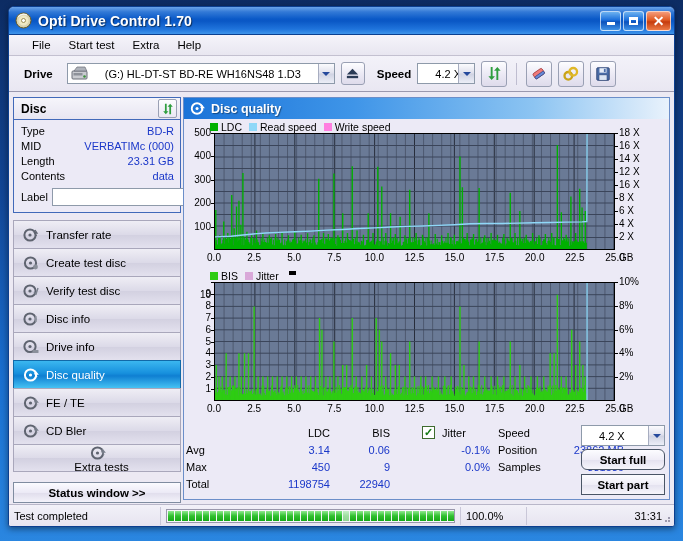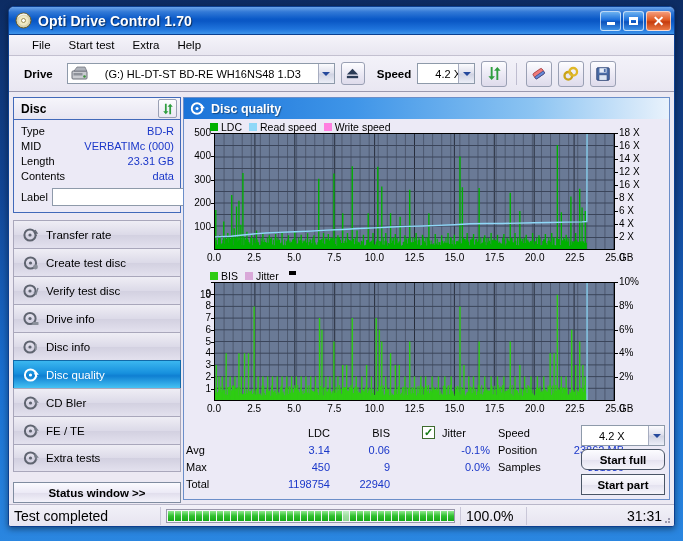--- a/index.html
+++ b/index.html
@@ -147,21 +147,21 @@
     border:1px solid #8e9aaa; font-size:11px; padding:0 3px;
   }
 
   .nav { margin-top: 7px; }
   .nav-item {
     height: 28px; display:flex; align-items:center;
     border: 1px solid #a9a7bb; border-bottom: none;
     background: linear-gradient(180deg,#efeef5 0%,#dcdae8 50%,#d2d0e0 51%,#e3e1ee 100%);
     padding-left: 9px; font-size:11.5px; color:#000; cursor:pointer;
   }
-  .nav-item:last-child { border-bottom: 1px solid #a9a7bb; }
+  .nav-item:last-child { border-bottom: 1px solid #a9a7bb; flex-direction: column; }
   .nav-item.active {
     background: linear-gradient(180deg,#3bb7f0 0%,#1790dd 45%,#0f7fd2 55%,#45c2f3 100%);
     color:#fff; border-color:#1169a8;
   }
   .nav-item .ico { width:16px; height:16px; margin-right:7px; flex:0 0 auto; }
 
   .statusbtn-wrap { margin-top: 10px; }
   .status-btn {
     width:100%; height:21px; border:1px solid #7f8ca0;
     background: linear-gradient(180deg,#fbfbff 0%,#eceaf6 50%,#e0ddec 51%,#f3f2fa 100%);
@@ -218,21 +218,21 @@
     display:inline-flex;align-items:center;justify-content:center;
     color:#147a14;font-size:11px;font-weight:bold;line-height:11px;
   }
 
   
   #statusbar {
     position:absolute; left:0; right:0; bottom:0; height:22px;
     background: linear-gradient(180deg,#f2f1f8 0%,#e6e4f0 100%);
     border-top:1px solid #b9b7c9;
     display:flex; align-items:center;
-    font-size:14px; color:#000;
+    font-size:11px; color:#000;
   }
   .sb-cell { height:18px; display:flex; align-items:center; padding:0 5px;
              border-right:1px solid #c9c7d8; }
   #sb-msg { width:152px; }
   #sb-prog { width:300px; justify-content:center; }
   #sb-pct  { width:66px; }
   #sb-time { flex:1 1 auto; justify-content:flex-end; padding-right:12px; border-right:none;}
   .progbar {
     width:290px; height:14px; border:1px solid #9a98ac; background:#f6f6fa;
     padding:1px; display:flex; gap:1px; overflow:hidden;
@@ -410,66 +410,66 @@
                 <circle cx="7" cy="8" r="5.6" fill="none" stroke="#5f6470" stroke-width="2"></circle>
                 <circle cx="7" cy="8" r="1.6" fill="#5f6470"></circle>
                 <path d="M11 9 L13 11 L15 5" stroke="#7a808c" stroke-width="1.4" fill="none"></path>
               </svg>
           </span>
           <span>Verify test disc</span>
         </div>
         <div class="nav-item">
           <span class="ico">
             <svg viewBox="0 0 16 16" width="16" height="16">
+                <circle cx="7" cy="8" r="5.6" fill="none" stroke="#5f6470" stroke-width="2"></circle>
+                <circle cx="7" cy="8" r="1.6" fill="#5f6470"></circle>
+                <rect x="12" y="5" width="1.6" height="6" fill="#8a8f9a"></rect>
+              </svg>
+          </span>
+          <span>Disc info</span>
+        </div>
+        <div class="nav-item">
+          <span class="ico">
+            <svg viewBox="0 0 16 16" width="16" height="16">
                 <circle cx="7" cy="7.5" r="5.6" fill="none" stroke="#5f6470" stroke-width="2"></circle>
                 <circle cx="7" cy="7.5" r="1.6" fill="#5f6470"></circle>
                 <rect x="9.5" y="11" width="6" height="3" rx=".6" fill="#8a8f9a"></rect>
               </svg>
           </span>
           <span>Drive info</span>
-        </div>
-        <div class="nav-item">
-          <span class="ico">
-            <svg viewBox="0 0 16 16" width="16" height="16">
-                <circle cx="7" cy="8" r="5.6" fill="none" stroke="#5f6470" stroke-width="2"></circle>
-                <circle cx="7" cy="8" r="1.6" fill="#5f6470"></circle>
-                <rect x="12" y="5" width="1.6" height="6" fill="#8a8f9a"></rect>
-              </svg>
-          </span>
-          <span>Disc info</span>
         </div>
         <div class="nav-item active">
           <span class="ico">
             <svg viewBox="0 0 16 16" width="16" height="16">
                 <circle cx="7.5" cy="8" r="5.6" fill="none" stroke="#ffffff" stroke-width="2"></circle>
                 <circle cx="7.5" cy="8" r="1.6" fill="#ffffff"></circle>
                 <path d="M12 4 L14.5 7 L12 7 L14 10" stroke="#ffffff" stroke-width="1.3" fill="none"></path>
               </svg>
           </span>
           <span>Disc quality</span>
         </div>
         <div class="nav-item">
           <span class="ico">
             <svg viewBox="0 0 16 16" width="16" height="16">
                 <circle cx="7.5" cy="8" r="5.6" fill="none" stroke="#5f6470" stroke-width="2"></circle>
                 <circle cx="7.5" cy="8" r="1.6" fill="#5f6470"></circle>
                 <path d="M12 4 L14.5 7 L12 7 L14 10" stroke="#7a808c" stroke-width="1.3" fill="none"></path>
               </svg>
           </span>
-          <span>CD Bler</span>
+          <span>FE / TE</span>
         </div>
         <div class="nav-item">
           <span class="ico">
             <svg viewBox="0 0 16 16" width="16" height="16">
                 <circle cx="7.5" cy="8" r="5.6" fill="none" stroke="#5f6470" stroke-width="2"></circle>
                 <circle cx="7.5" cy="8" r="1.6" fill="#5f6470"></circle>
                 <path d="M12 4 L14.5 7 L12 7 L14 10" stroke="#7a808c" stroke-width="1.3" fill="none"></path>
               </svg>
           </span>
-          <span>FE / TE</span>
+          <span>CD Bler</span>
         </div>
         <div class="nav-item">
           <span class="ico">
             <svg viewBox="0 0 16 16" width="16" height="16">
                 <circle cx="7.5" cy="8" r="5.6" fill="none" stroke="#5f6470" stroke-width="2"></circle>
                 <circle cx="7.5" cy="8" r="1.6" fill="#5f6470"></circle>
                 <path d="M12 4 L14.5 7 L12 7 L14 10" stroke="#7a808c" stroke-width="1.3" fill="none"></path>
               </svg>
           </span>
           <span>Extra tests</span>

